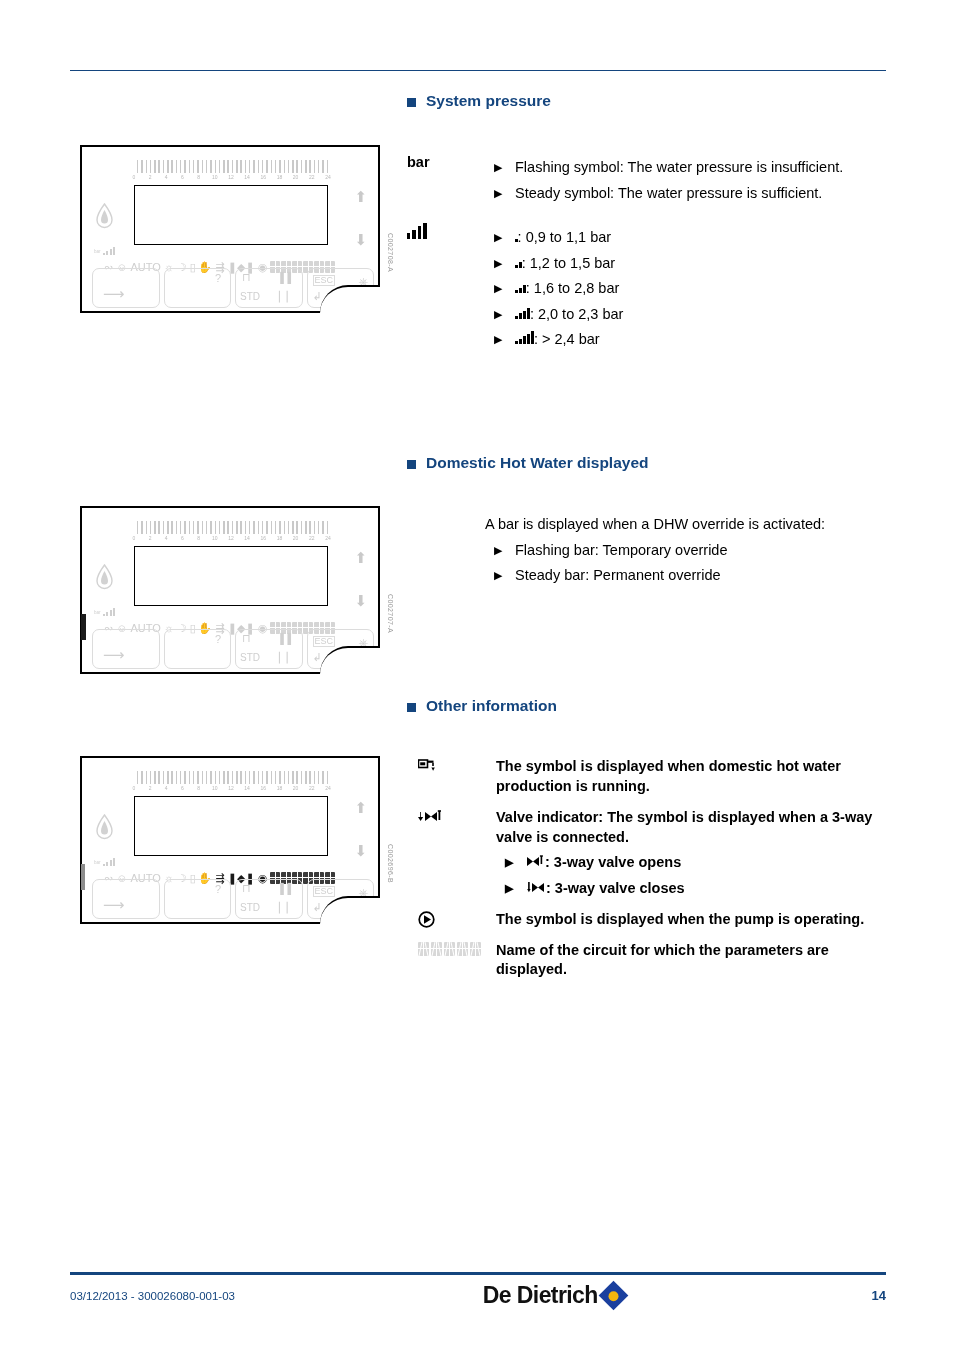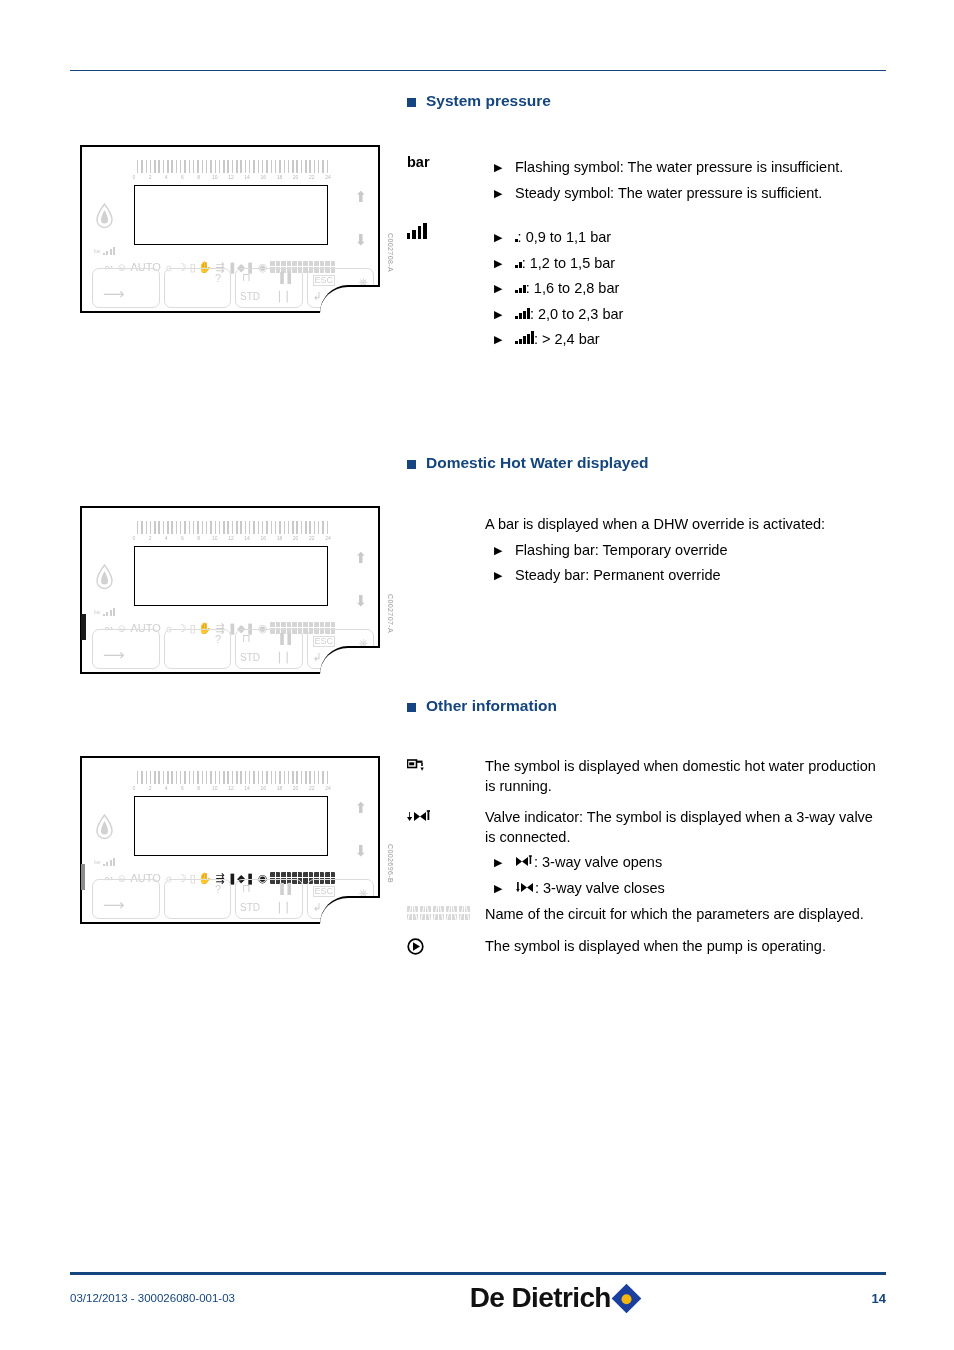--- a/index.html
+++ b/index.html
@@ -163,21 +163,21 @@
   .footer-rule{
     position:absolute;left:70px;top:1272px;width:816px;height:3px;background:#14457e;
   }
   .footer{
     position:absolute;left:70px;top:1282px;width:816px;
     display:flex;align-items:center;justify-content:space-between;
     font-size:11.5px;color:#14457e;
   }
   .logo{display:flex;align-items:center;gap:5px;}
   .logo .lw{
-    font-size:28px;font-weight:bold;color:#111;letter-spacing:-0.6px;
+    font-size:23px;font-weight:bold;color:#111;letter-spacing:-0.6px;
     font-family:"Liberation Sans", sans-serif;
   }
   .logo .dia{
     width:21px;height:21px;background:#1a3f9e;transform:rotate(45deg);
     display:flex;align-items:center;justify-content:center;
   }
   .logo .dia em{
     width:10px;height:10px;border-radius:50%;background:#f5b60d;display:block;
   }
   .pg{font-size:13px;font-weight:bold;color:#14457e;}
@@ -691,21 +691,21 @@
           <span style="position:absolute;left:5px;bottom:5px;font-size:11px;line-height:1;">↲</span>
         </div>
       </div>
 
       <div style="position:absolute;left:-1px;top:106px;width:4px;height:26px;background:#8c8c8c;"></div>
       <div class="pan-corner"></div>
     </div>
     <div class="pan-ref" style="right:-16px;top:86px;">C002696-B</div>
   </div>
 
-  <div class="txtblock" style="left:407px;top:757px;width:480px;">
+  <div class="txtblock" style="left:418px;top:757px;width:480px;font-weight:bold;">
 
     <div class="row">
       <div class="sym-col">
         <span class="ic">
           <svg width="18" height="15" viewBox="0 0 18 15">
             <rect x="0.5" y="2" width="9" height="7.5" fill="none" stroke="#000" stroke-width="1.6"></rect>
             <rect x="9.5" y="2.6" width="6" height="2.2" fill="#000"></rect>
             <path d="M15 4.8 l0 3.2" stroke="#000" stroke-width="1.6" fill="none"></path>
             <path d="M13.4 9.4 l3.4 0 -1.7 3.4 Z" fill="#000"></path>
             <rect x="2.2" y="4.3" width="5" height="3" fill="#000"></rect>
@@ -754,20 +754,34 @@
               <svg width="20" height="14" viewBox="0 0 20 14" style="vertical-align:-2px;">
                 <rect x="2.1" y="1" width="1.6" height="7" fill="#000"></rect>
                 <path d="M1.2 8 l3.4 0 -1.7 3.2 Z" fill="#000"></path>
                 <path d="M6 2 l6 4.5 -6 4.5 Z" fill="#000"></path>
                 <path d="M18 2 l-6 4.5 6 4.5 Z" fill="#000"></path>
               </svg>
             </span>
               <span>: 3-way valve closes</span>
           </span>
         </div>
+      </div>
+    </div>
+
+    <div class="row" style="margin-top:12px;">
+      <div class="sym-col">
+        <span class="ic">
+          <svg width="17" height="17" viewBox="0 0 17 17">
+            <circle cx="8.5" cy="8.5" r="7.3" fill="none" stroke="#000" stroke-width="1.7"></circle>
+            <path d="M6 4.2 l7 4.3 -7 4.3 Z" fill="#000"></path>
+          </svg>
+        </span>
+      </div>
+      <div class="desc-col">
+        <div>The symbol is displayed when the pump is operating.</div>
       </div>
     </div>
 
     <div class="row" style="margin-top:7px;">
       <div class="sym-col">
         <span class="lcdgrp">
           <span class="lcdch">
               <b></b>
               <s></s>
             </span>
@@ -786,34 +800,20 @@
           <span class="lcdch">
               <b></b>
               <s></s>
             </span>
         </span>
       </div>
       <div class="desc-col">
         <div>Name of the circuit for which the parameters are displayed.</div>
       </div>
     </div>
-
-    <div class="row" style="margin-top:12px;">
-      <div class="sym-col">
-        <span class="ic">
-          <svg width="17" height="17" viewBox="0 0 17 17">
-            <circle cx="8.5" cy="8.5" r="7.3" fill="none" stroke="#000" stroke-width="1.7"></circle>
-            <path d="M6 4.2 l7 4.3 -7 4.3 Z" fill="#000"></path>
-          </svg>
-        </span>
-      </div>
-      <div class="desc-col">
-        <div>The symbol is displayed when the pump is operating.</div>
-      </div>
-    </div>
   </div>
 
   <div class="footer-rule"></div>
   <div class="footer">
     <div>03/12/2013 - 300026080-001-03</div>
     <div class="logo">
       <span class="lw">De Dietrich</span>
       <span class="dia">
           <em></em>
         </span>

